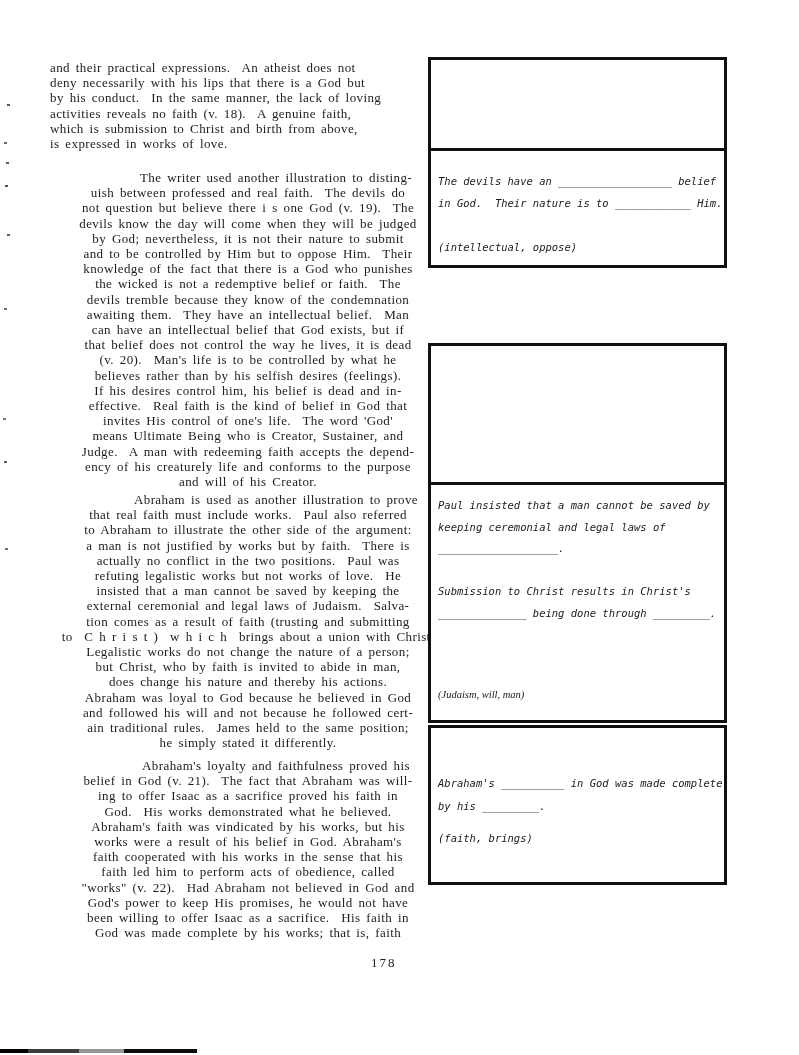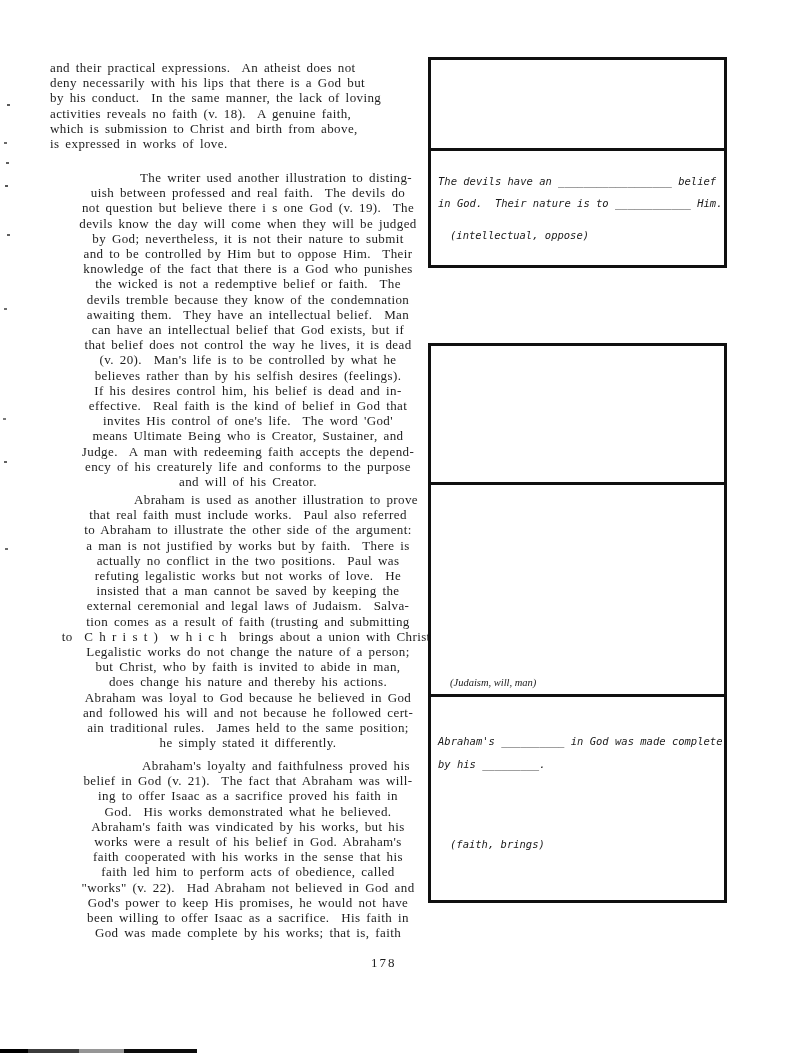--- a/index.html
+++ b/index.html
@@ -29,39 +29,39 @@
   
   .box-group{
     position:absolute;
     left:428px;width:299px;
     box-sizing:border-box;
     border:3px solid #101010;
     background:#ffffff;
   }
   #group1{top:57px;height:211px;}
   #group2{top:343px;height:380px;}
-  #box5{top:694px;height:209px;padding-top:33px;}
+  #box5{top:725px;height:160px;padding-top:44px;}
   .divider{height:3px;background:#101010;width:100%;}
   .region-empty{width:100%;}
   #group1 .region-empty{height:88px;}
   #group2 .region-empty{height:136px;}
   .bx-text{
     margin:0;
     padding-left:7px;
     white-space:pre;
     font:italic 10.5px/21.5px "DejaVu Sans Mono",monospace;
     color:#1a1a1a;
   }
   #devils-text{margin-top:20px;}
   #paul-text{margin-top:10px;}
   #abraham-text{line-height:23px;}
   .answer{
     position:absolute;
     left:7px;
-    margin:12px;
+    margin:0;
     white-space:pre;
     font:italic 10.5px "DejaVu Sans Mono",monospace;
     color:#1a1a1a;
   }
   #devils-answer{bottom:12px;}
   #paul-answer{bottom:20px;font-family:Liberation Serif, serif;}
   #abraham-answer{bottom:38px;}
   
   .page-number{
     position:absolute;
@@ -167,20 +167,26 @@
       <div class="region-empty"></div>
       <div class="divider"></div>
       <p class="bx-text" id="devils-text">The devils have an __________________ belief
 in God.  Their nature is to ____________ Him.</p>
       <p class="answer" id="devils-answer">(intellectual, oppose)</p>
     </div>
 
     <div class="box-group" id="group2">
       <div class="region-empty"></div>
       <div class="divider"></div>
+      <p class="bx-text" id="paul-text">Paul insisted that a man cannot be saved by
+keeping ceremonial and legal laws of
+___________________.
+
+Submission to Christ results in Christ's
+______________ being done through _________.</p>
       <p class="answer" id="paul-answer">(Judaism, will, man)</p>
     </div>
 
     <div class="box-group" id="box5">
       <p class="bx-text" id="abraham-text">Abraham's __________ in God was made complete
 by his _________.</p>
       <p class="answer" id="abraham-answer">(faith, brings)</p>
     </div>
 
   </section>

